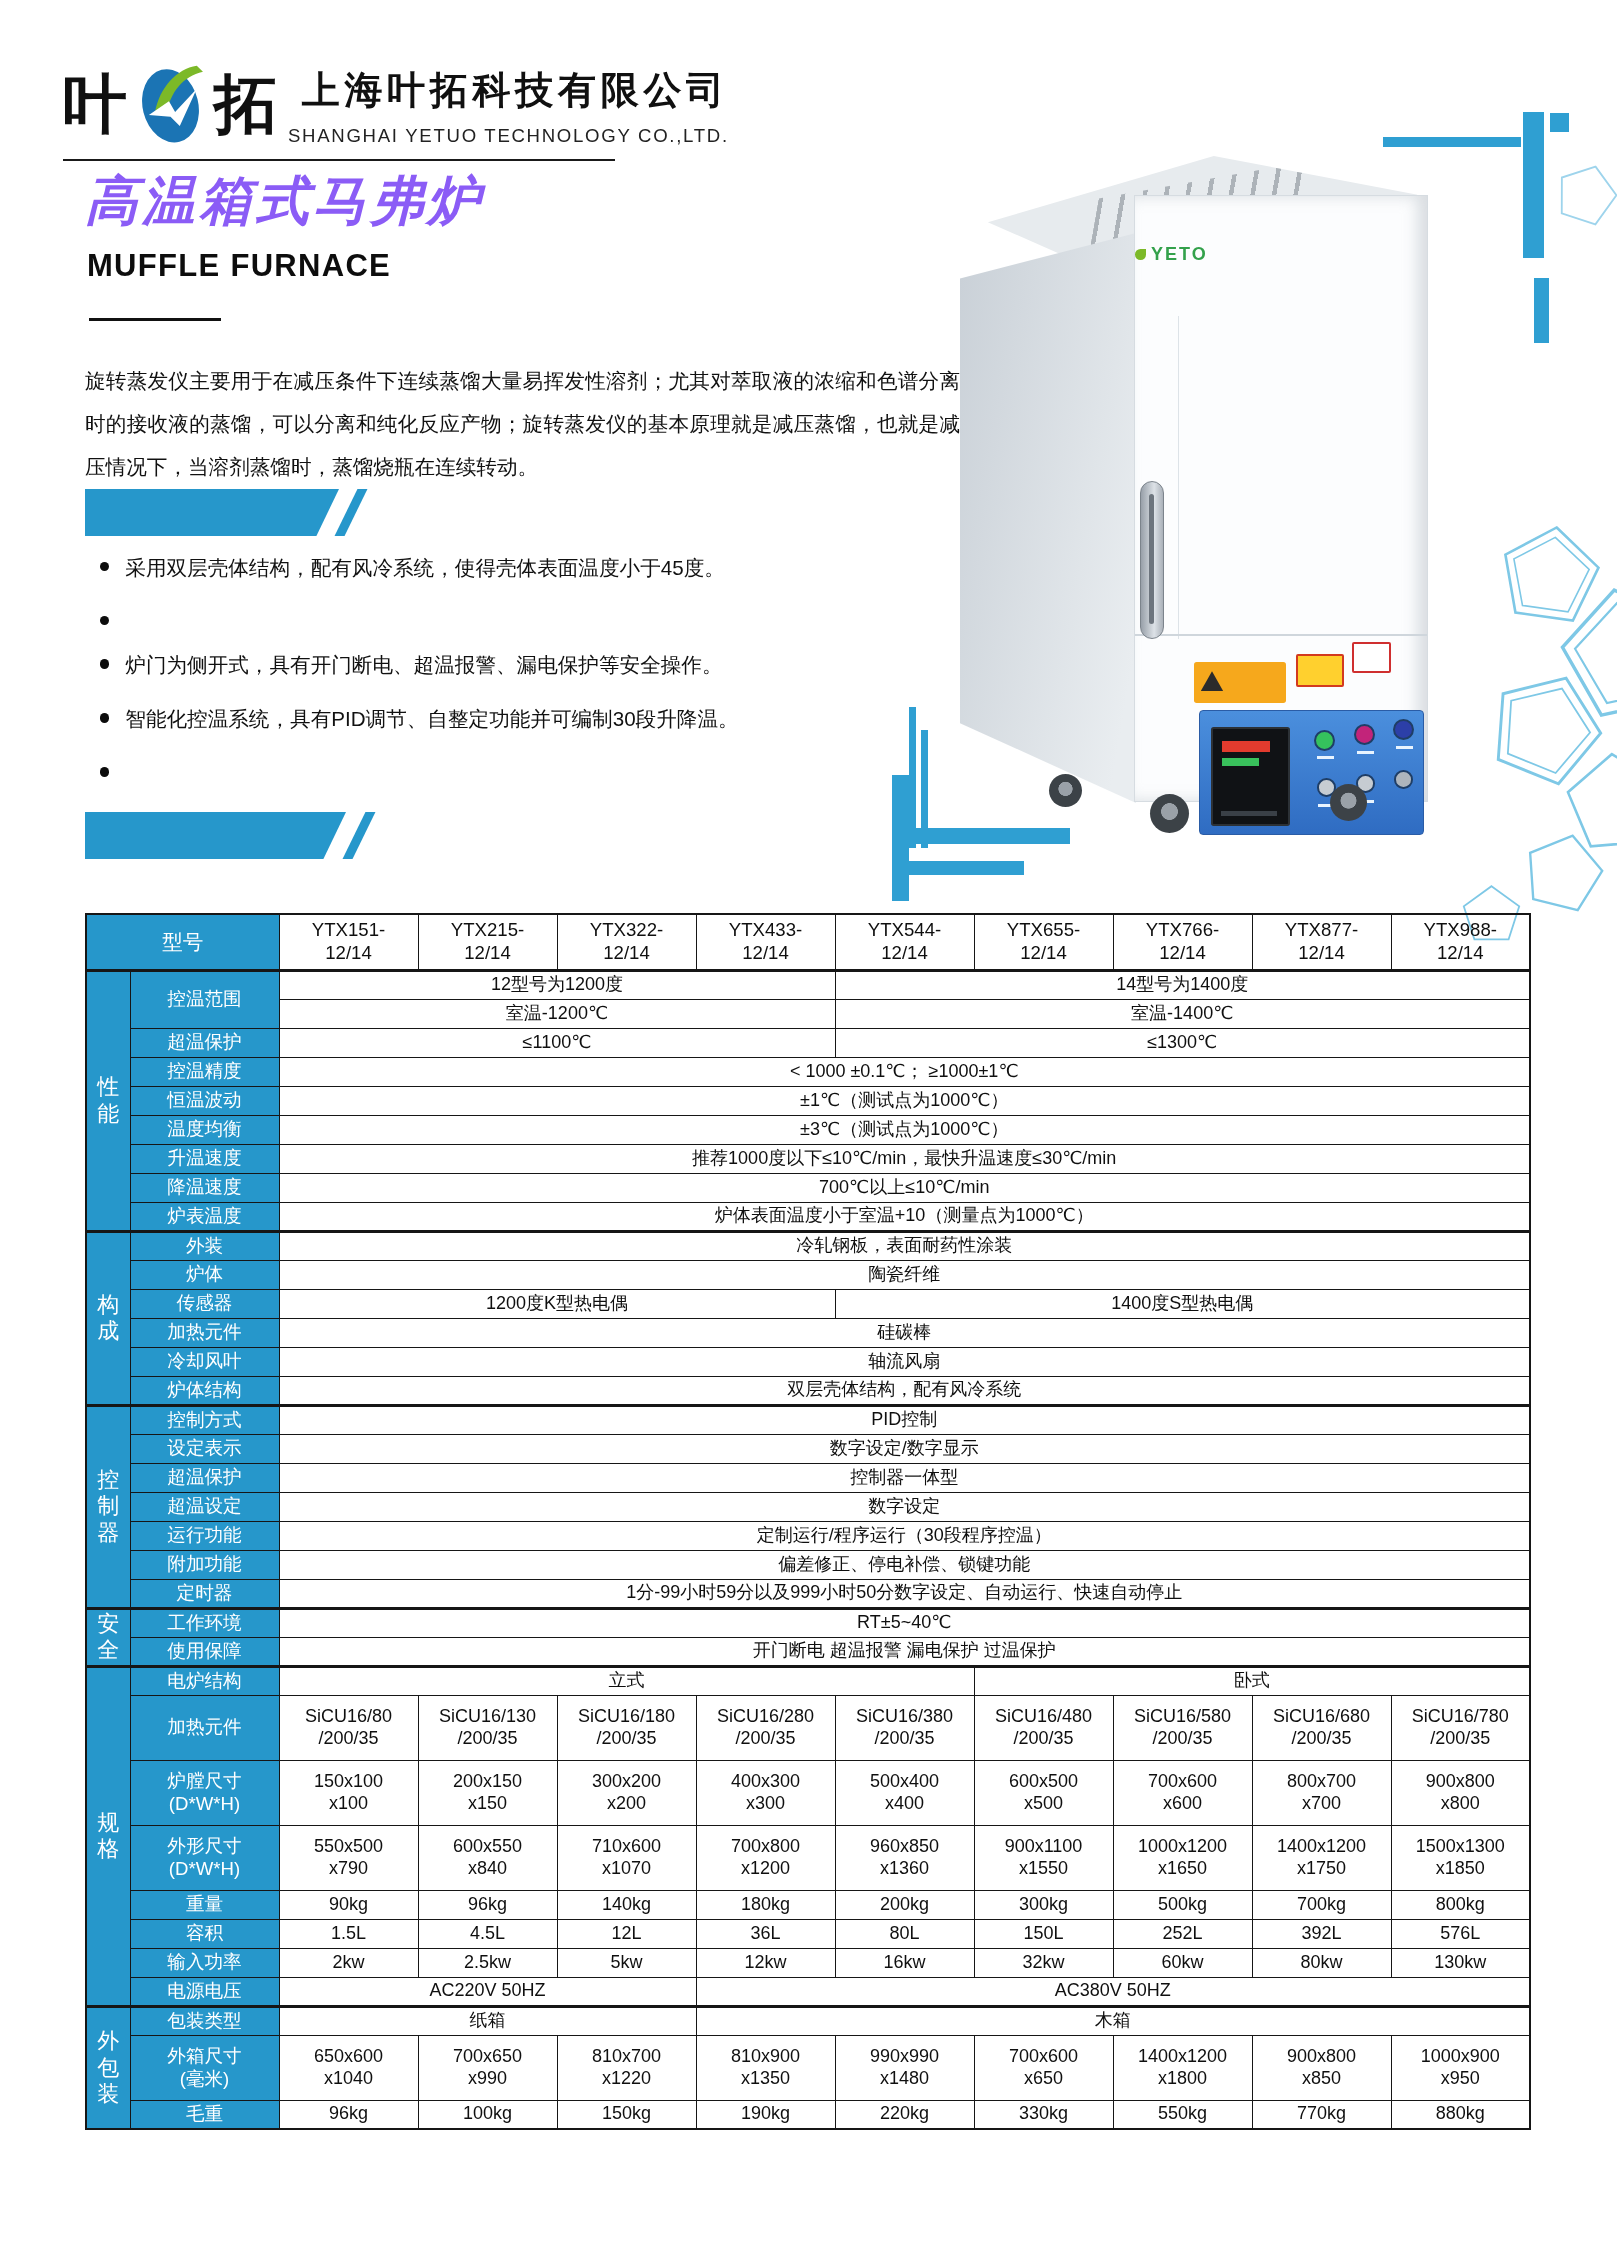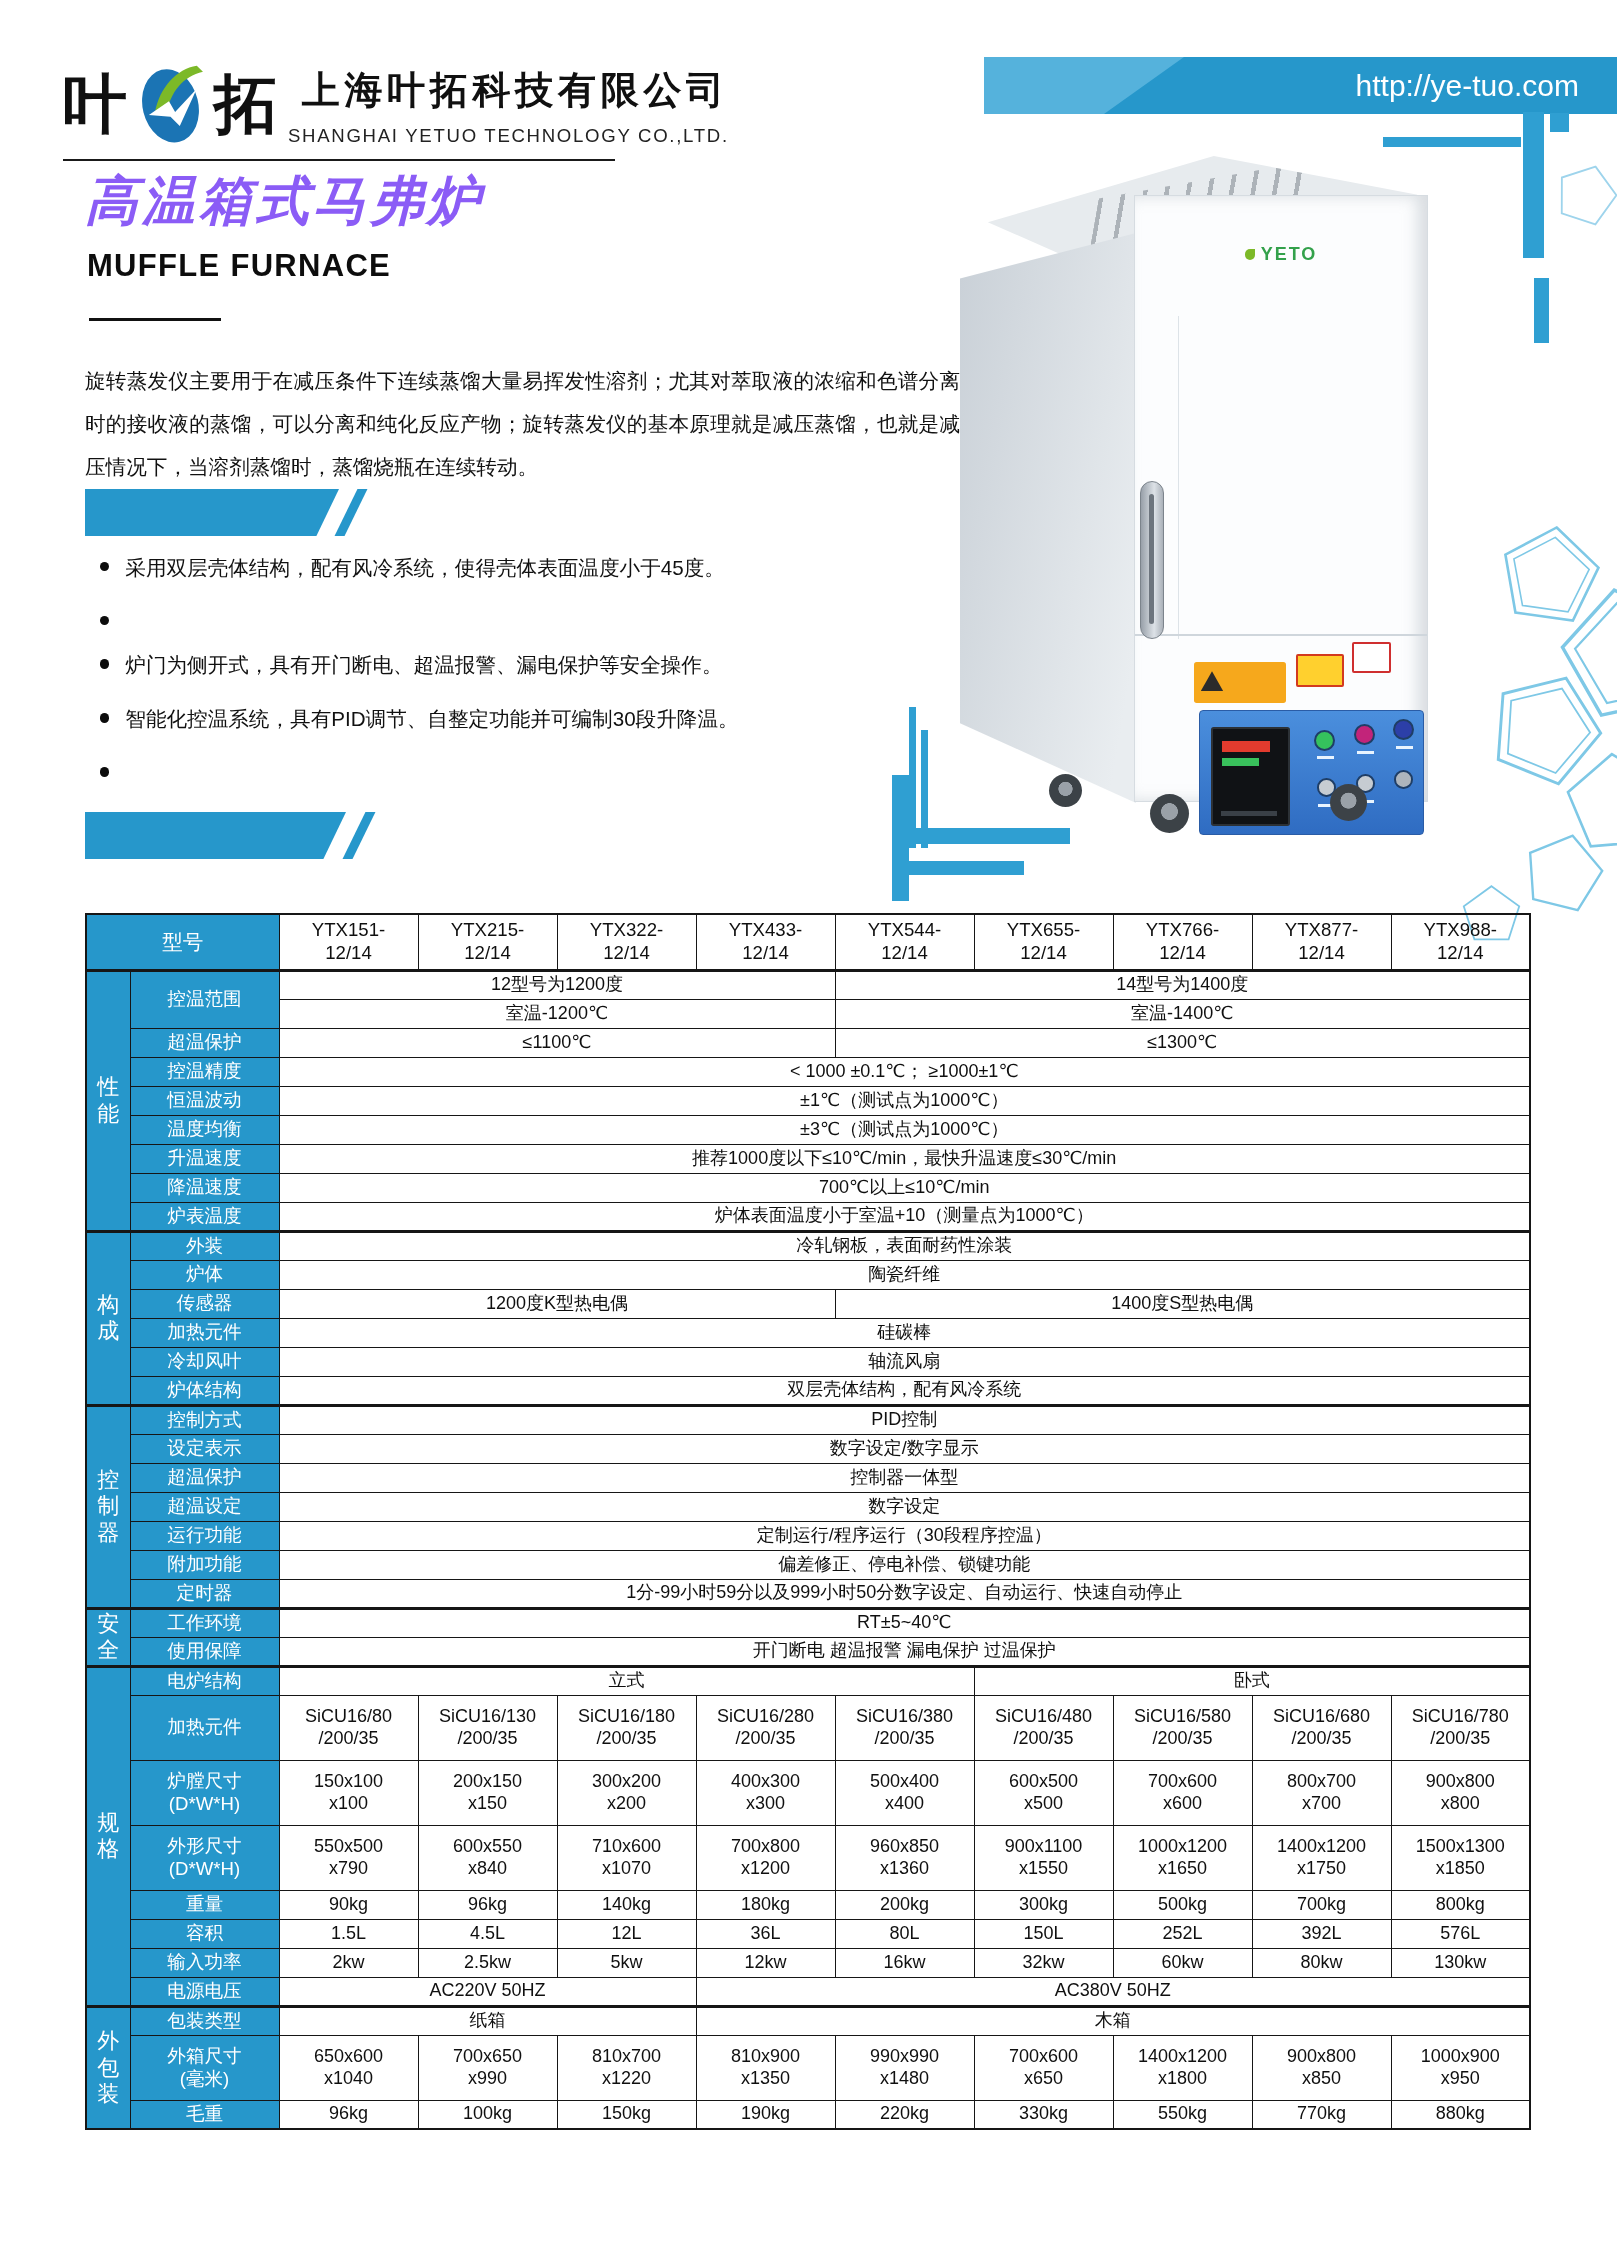--- a/index.html
+++ b/index.html
@@ -60,21 +60,21 @@
   .f-top { position:absolute; left:47px; top:0; width:443px; height:138px; background:#e7ebee;
            clip-path:polygon(2% 48%, 53% 0%, 99% 28%, 36% 96%); }
   .f-vents { position:absolute; left:25%; top:18%; width:50%; height:55%;
              background:repeating-linear-gradient(90deg,#7d858d 0 4.7px,transparent 4.7px 22.6px);
              transform:rotate(-10deg) skewX(-20deg); opacity:.55; }
   .f-left { position:absolute; left:28px; top:77px; width:176px; height:570px;
             background:linear-gradient(100deg,#c9d0d7 0%,#e9edf0 90%);
             clip-path:polygon(0 8%, 100% 0%, 100% 100%, 0 86%); }
   .f-front { position:absolute; left:202px; top:39px; width:294px; height:607px; background:#fcfdfe;
              border:1.3px solid #d6dce1; box-shadow:inset -9.3px 0 14.6px rgba(150,160,170,.35); }
-  .f-brand { position:absolute; left:0; right:0; top:48px; text-align:center; font-size:18px; font-weight:bold;
+  .f-brand { position:absolute; left:0; right:0; top:48px; font-size:18px; font-weight:bold;
              color:#33a14b; letter-spacing:2px; }
   .f-brand::before { content:""; display:inline-block; width:10.7px; height:10.7px; border-radius:50% 0 50% 50%;
              background:#7cb928; margin-right:5.3px; }
   .f-seam-v { position:absolute; left:43px; top:120px; width:1.3px; height:323px; background:#dde3e8; }
   .f-seam-h { position:absolute; left:0; top:438px; width:100%; height:2px; background:#cfd6dc; }
   .f-handle { position:absolute; left:5.3px; top:285px; width:24px; height:158px; border-radius:12px;
               background:linear-gradient(90deg,#98a0a9,#dde2e7 60%,#aab1b9); border:1.3px solid #7c848c; }
   .f-handle::after { content:""; position:absolute; left:7.3px; top:12px; width:5.3px; height:130px; border-radius:4px; background:#6d757e; }
   .sticker1 { position:absolute; left:59px; top:466px; width:92px; height:41px; background:#f6a81c; border-radius:2.7px; }
   .sticker1::after { content:""; position:absolute; left:6.7px; top:9.3px; width:22.6px; height:20px;
@@ -109,24 +109,20 @@
       <path d="M22 70 L48 52 L56 66 L84 36 L62 84 L50 72 Z" fill="#ffffff"></path>
     </svg>
     <span class="logo-char">拓</span>
   </div>
   <div class="company-block">
     <div class="company-zh">上海叶拓科技有限公司</div>
     <div class="company-en">SHANGHAI YETUO TECHNOLOGY CO.,LTD.</div>
   </div>
   <div class="header-rule"></div>
 
-  <div class="url-banner">
-    <div class="url-light"></div>
-    <div class="url-text">http://ye-tuo.com</div>
-  </div>
 
   <div class="title-zh">高温箱式马弗炉</div>
   <div class="title-en">MUFFLE FURNACE</div>
   <div class="title-underline"></div>
 
   <div class="intro">旋转蒸发仪主要用于在减压条件下连续蒸馏大量易挥发性溶剂；尤其对萃取液的浓缩和色谱分离时的接收液的蒸馏，可以分离和纯化反应产物；旋转蒸发仪的基本原理就是减压蒸馏，也就是减压情况下，当溶剂蒸馏时，蒸馏烧瓶在连续转动。</div>
 
   <div class="furnace">
     <div class="f-top">
       <div class="f-vents"></div>

